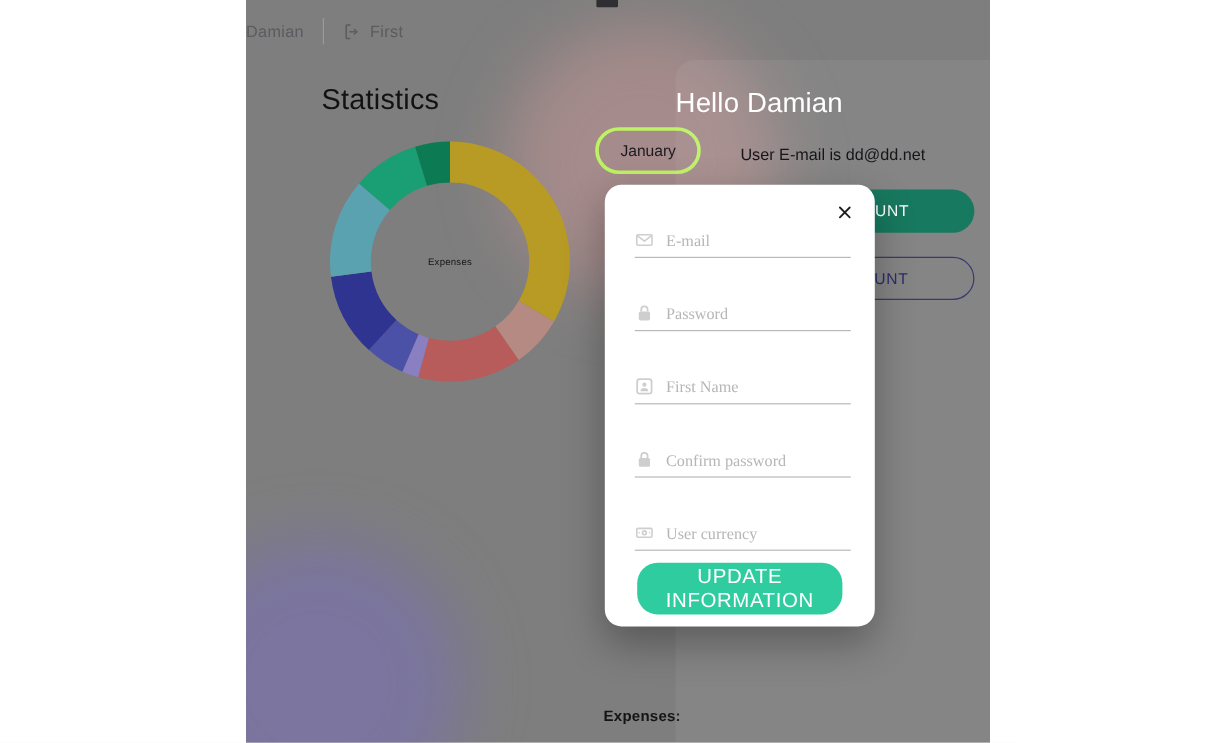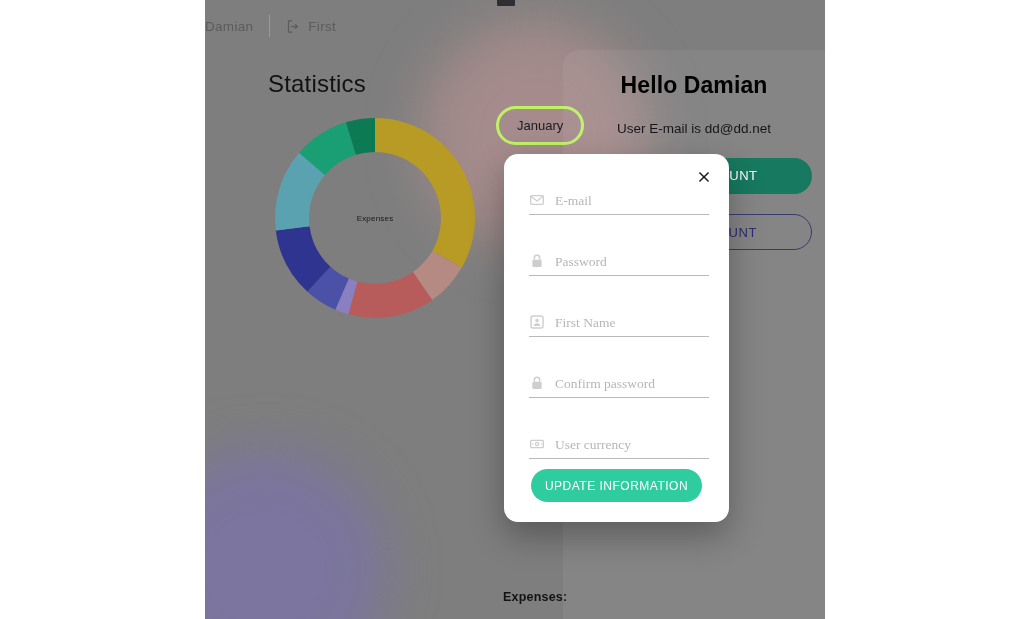--- a/index.html
+++ b/index.html
@@ -157,24 +157,23 @@
     position: absolute;
     left: 358px; top: 50px;
     width: 262px; height: 569px;
     background: rgba(255,255,255,0.06);
     border-radius: 16px 0 0 0;
     z-index: 6;
     overflow: hidden;
   }
   #account-title {
     margin-top: 22px;
-    text-align: center;
     font-size: 23px;
-    font-weight: bold;
-    color: #000000;
+    font-weight: normal;
+    color: #ffffff;
     letter-spacing: .1px;
   }
   #account-email {
     margin-top: 22px;
     text-align: center;
     font-size: 13.5px;
     color: #16161a;
   }
   .acct-btn {
     display: block;
@@ -257,27 +256,27 @@
     color: #2a2a2a;
     padding: 0 0 1px 0;
   }
   .field .finput::placeholder {
     color: #b6b6b6;
   }
 
   #btn-update-information {
     position: absolute;
     left: 27px; top: 315px;
-    width: 171px; height: 33px;
+    width: 171px; height: 43px;
     border: none;
     border-radius: 17px;
     background: #2ecc9f;
     color: #ffffff;
     font-family: "Liberation Sans", sans-serif;
-    font-size: 12px;
+    font-size: 17px;
     letter-spacing: .5px;
     cursor: pointer;
   }
 </style>
 </head>
 <body>
 
 <div id="viewport">
 
   <div id="app-page">

